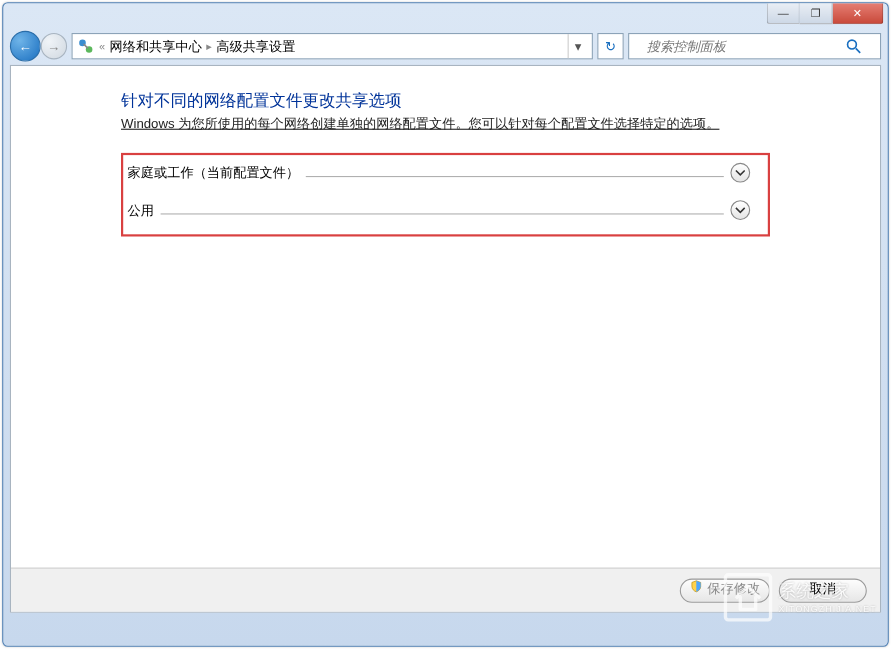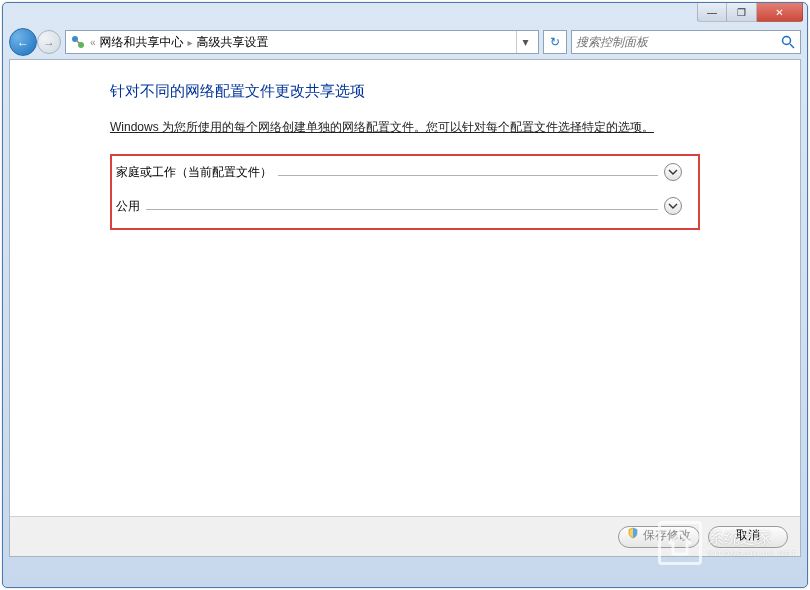--- a/index.html
+++ b/index.html
@@ -117,21 +117,21 @@
     color: #1a6fc0;
     cursor: pointer;
   }
   .search-bar {
     width: 230px;
     height: 24px;
     background: #fff;
     border: 1px solid #8ca3b8;
     display: flex;
     align-items: center;
-    padding: 0 4px;
+    padding: 0 16px;
   }
   .search-bar input {
     border: none;
     outline: none;
     flex: 1;
     font-size: 12px;
     color: #888;
     font-style: italic;
   }
   .search-icon {
@@ -144,21 +144,21 @@
     margin-top: 2px;
     background: #fff;
     border: 1px solid #a8b4c0;
     height: 498px;
     position: relative;
     padding: 22px 16px 0 100px;
   }
   .content-title {
     color: #003399;
     font-size: 15px;
-    margin-bottom: 18px;
+    margin-bottom: 3px;
   }
   .content-desc {
     color: #222;
     font-size: 12px;
     margin-bottom: 18px;
     text-decoration: underline;
   }
 
   .highlight-box {
     border: 2px solid #d94040;

